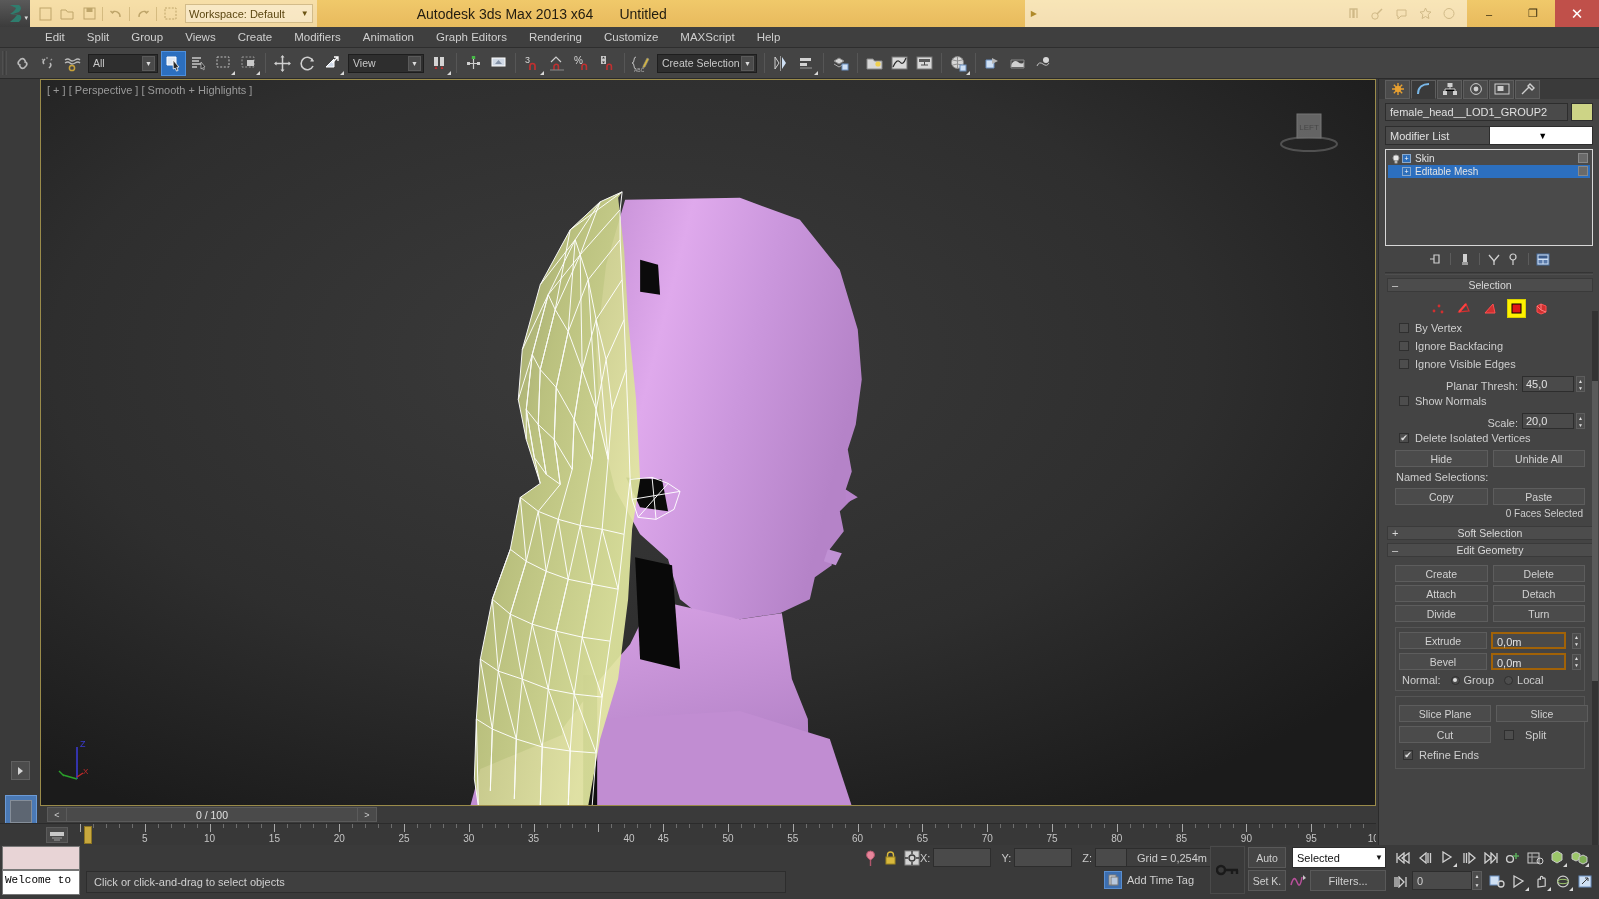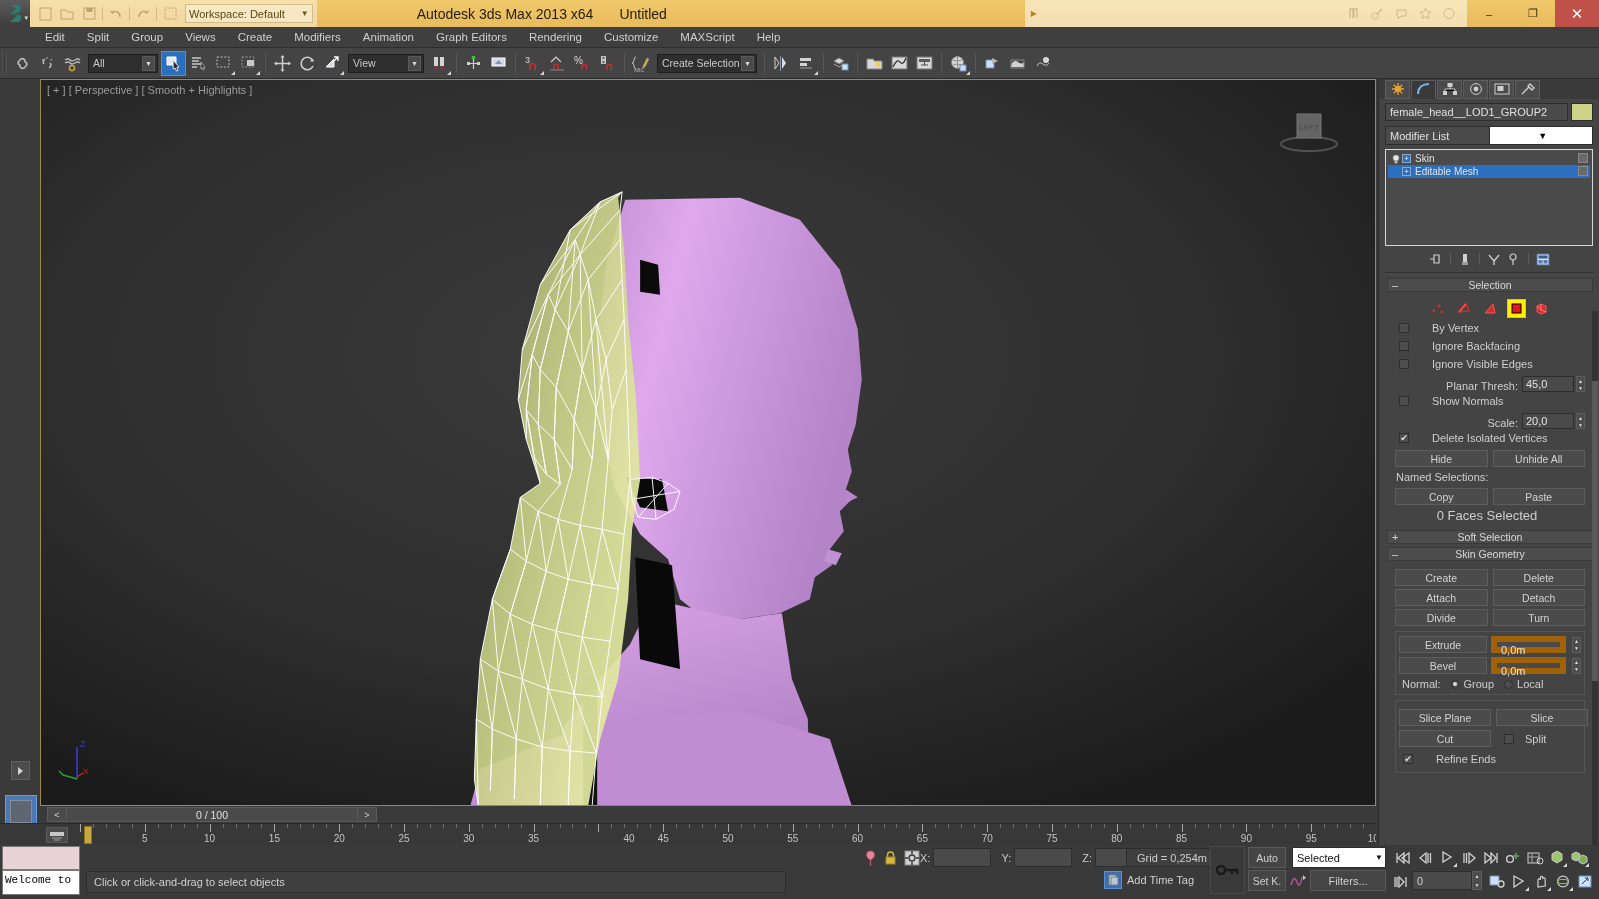--- a/index.html
+++ b/index.html
@@ -172,44 +172,44 @@
   .ro-head { height:14px; background:#4c4c4c; border:1px solid #3a3a3a;
     display:flex; align-items:center; justify-content:center; position:relative; }
   .ro-head .tx { font-size:10.5px; color:#d8d8d8; }
   .ro-head .sign { position:absolute; left:4px; font-size:11px; color:#d8d8d8; line-height:11px; }
   .ro-body { padding:5px 4px 4px 4px; }
 
   .selicons { display:flex; align-items:center; justify-content:center; gap:9px; height:22px; }
   .selicons .si { width:17px; height:17px; display:flex; align-items:center; justify-content:center; }
   .selicons .si.on { background:#fff000; outline:1px solid #d8d000; }
 
-  .ckrow { display:flex; align-items:center; height:18px; padding-left:8px;gap:17px; }
+  .ckrow { display:flex; align-items:center; height:18px; padding-left:8px; }
   .ckbox { width:10px; height:10px; background:#4d4d4d; border:1px solid #2f2f2f; margin-right:6px;
     display:flex; align-items:center; justify-content:center; font-size:9px; color:#ddd; line-height:8px; }
   .ckrow .lb { font-size:11px; color:#cecece; }
 
   .fldrow { display:flex; align-items:flex-end; justify-content:flex-end; height:19px; padding-right:4px; }
   .fldrow .lb { font-size:11px; color:#cecece; margin-right:4px; }
   .fld { width:52px; height:16px; background:#4a4a4a; border:1px solid #2d2d2d;
     line-height:15px; padding-left:3px; font-size:11px; color:#e2e2e2; }
   .spin { width:9px; height:16px; background:#4c4c4c; border:1px solid #5d5d5d; margin-left:2px;
     display:flex; flex-direction:column; align-items:center; justify-content:space-around;
     font-size:5px; color:#ddd; line-height:4px; }
 
   .btn2 { display:flex; gap:5px; padding:0 4px; margin-top:3px; }
   .btn { flex:1; height:17px; background:#4b4b4b; border:1px solid #5d5d5d;
     line-height:16px; text-align:center; font-size:10.5px; color:#d2d2d2; }
   .lbl-left { font-size:11px; color:#cecece; padding:4px 0 2px 5px; }
-  .lbl-right { font-size:13px; color:#cecece; text-align:center; padding:3px 6px 0 0; }
+  .lbl-right { font-size:10px; color:#cecece; text-align:right; padding:3px 6px 0 0; }
 
   .grp { border:1px solid #555; margin:5px 4px 0 4px; padding:4px 3px; }
   .exrow { display:flex; align-items:center; gap:4px; margin-bottom:4px; }
   .exrow .bt { flex:0 0 88px; height:17px; background:#4b4b4b; border:1px solid #5d5d5d;
     line-height:16px; text-align:center; font-size:10.5px; color:#d2d2d2; }
-  .exrow .fl { flex:1; height:17px; background:#4a4a4a; border:6px solid #a16207;
+  .exrow .fl { flex:1; height:17px; background:#4a4a4a; border:2px solid #a16207;
     line-height:16px; padding-left:4px; font-size:11px; color:#e2e2e2; }
   .normrow { display:flex; align-items:center; font-size:11px; color:#cecece; padding-left:3px; }
   .radio { width:9px; height:9px; border-radius:50%; background:#4d4d4d; border:1px solid #2f2f2f;
     margin:0 4px 0 10px; display:flex; align-items:center; justify-content:center; }
   .radio i { width:4px; height:4px; border-radius:50%; background:#dcdcdc; display:block; }
 
   .cutrow { display:flex; align-items:center; gap:5px; margin-top:4px; }
   .cutrow .bt { flex:0 0 92px; height:17px; background:#4b4b4b; border:1px solid #5d5d5d;
     line-height:16px; text-align:center; font-size:10.5px; color:#d2d2d2; }
 
@@ -1185,21 +1185,21 @@
   <div class="rollout">
     <div class="ro-head">
       <span class="sign">+</span>
       <span class="tx">Soft Selection</span>
     </div>
   </div>
 
   <div class="rollout">
     <div class="ro-head">
       <span class="sign">–</span>
-      <span class="tx">Skin Geometry</span>
+      <span class="tx">Edit Geometry</span>
     </div>
     <div class="ro-body">
       <div class="btn2">
         <span class="btn">Create</span>
         <span class="btn">Delete</span>
       </div>
       <div class="btn2">
         <span class="btn">Attach</span>
         <span class="btn">Detach</span>
       </div>

